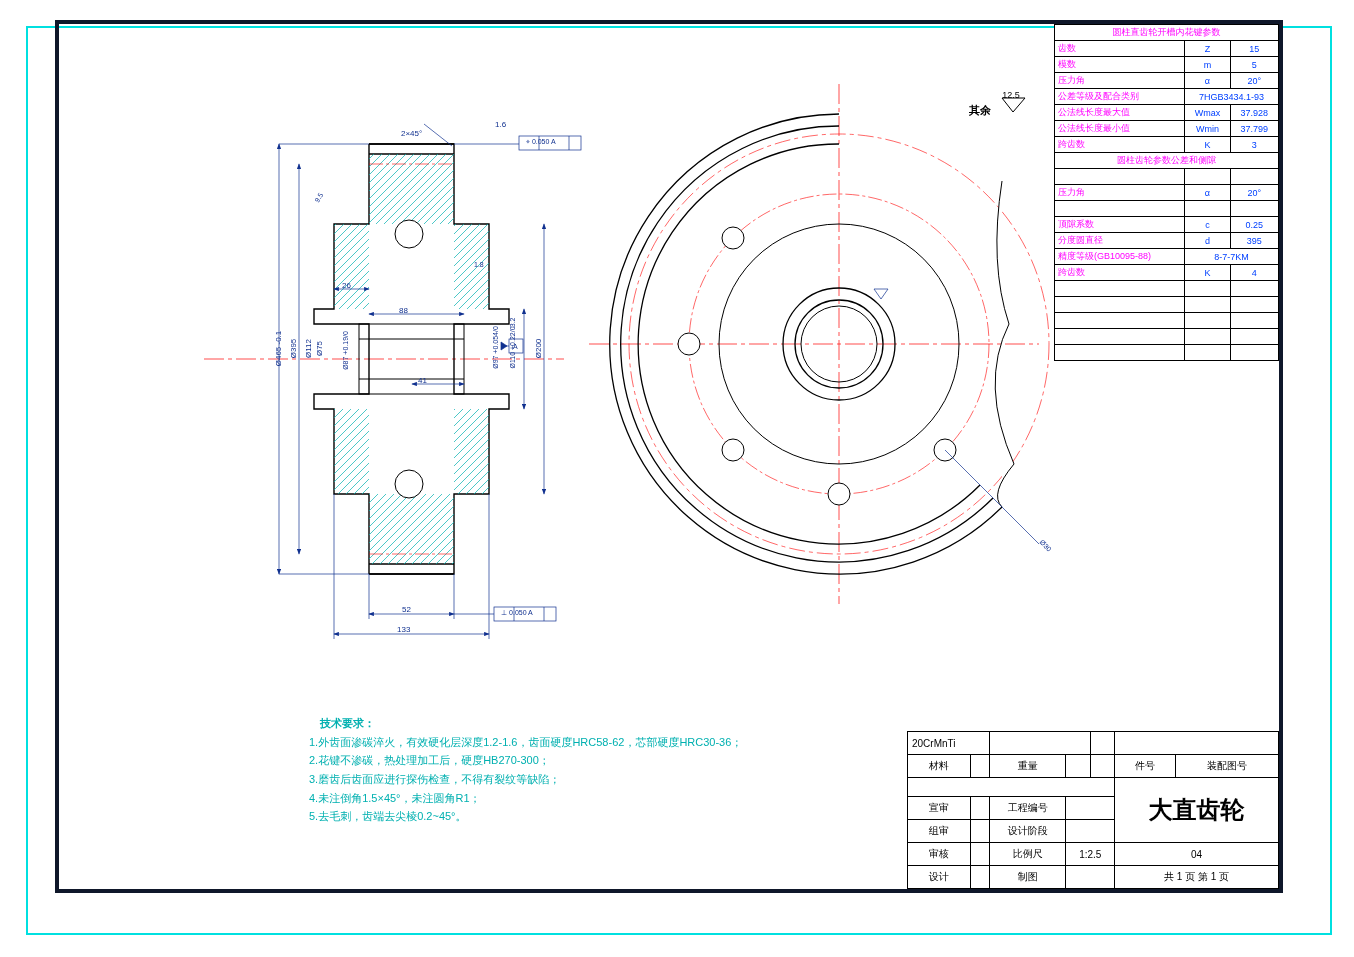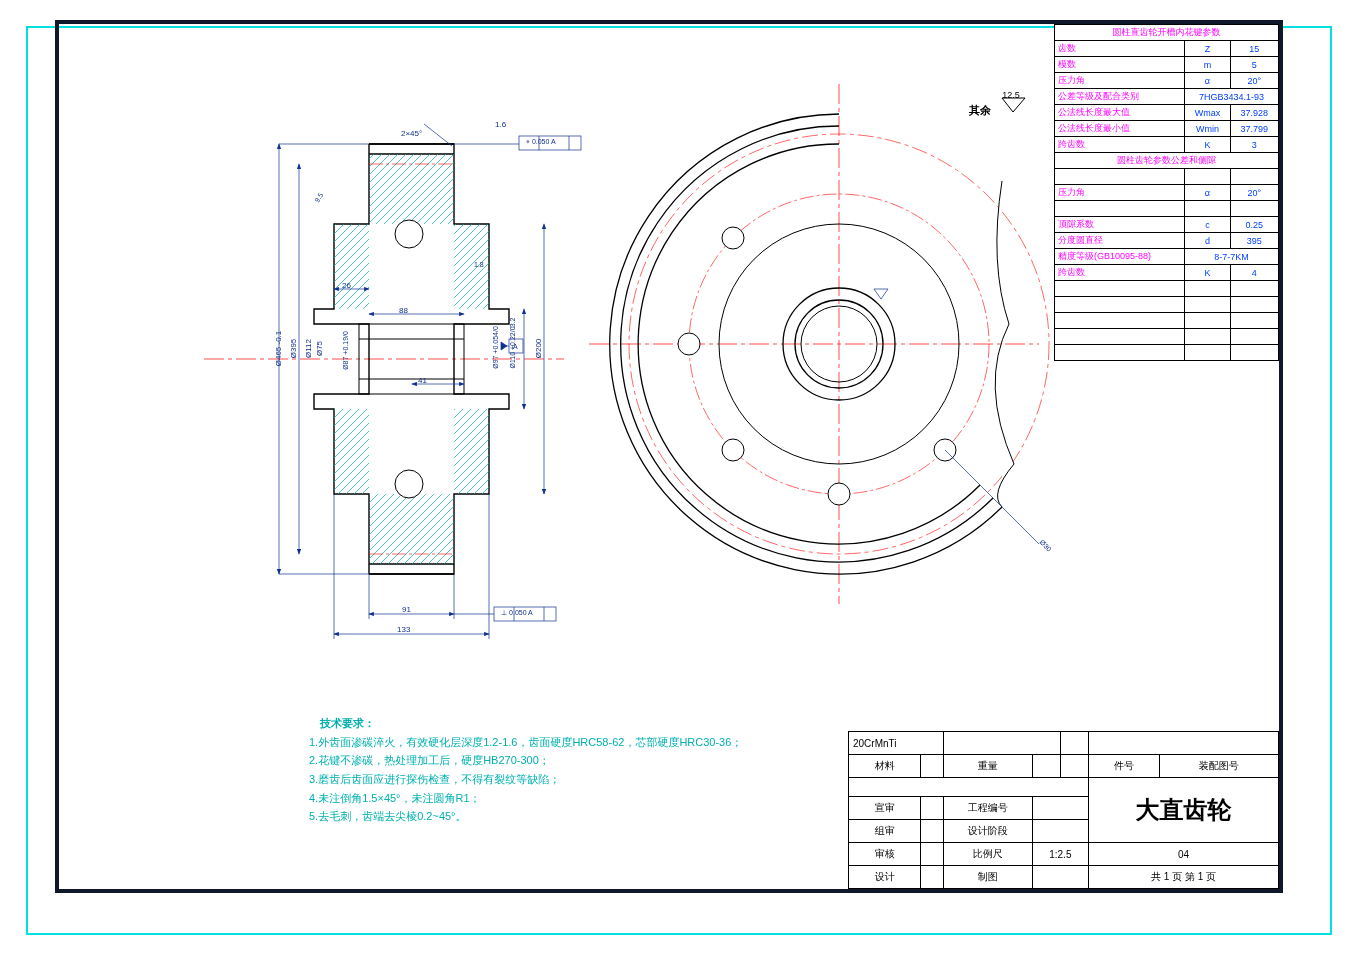--- a/index.html
+++ b/index.html
@@ -52,21 +52,21 @@
   }
   .param-table td.label { text-align: left; color: #ff00ff; }
   .param-table .header-row td { color: #ff00ff; text-align: center; }
   .param-table .sub-header td { color: #ff00ff; text-align: center; }
 
   
   .title-block {
     position: absolute;
     bottom: 0;
     right: 0;
-    width: 431px;
+    width: 372px;
     border-collapse: collapse;
     font-size: 10px;
     color: #000;
     background: #fff;
   }
   .title-block td {
     border: 1px solid #000;
     padding: 2px 4px;
     height: 18px;
     text-align: center;
@@ -364,21 +364,21 @@
   <div class="abs small darkblue" style="left:225px; top:320px; transform:rotate(-90deg);">Ø395</div>
   <div class="abs small darkblue" style="left:470px; top:320px; transform:rotate(-90deg);">Ø200</div>
   <div class="abs small darkblue" style="left:240px; top:320px; transform:rotate(-90deg);">Ø112</div>
   <div class="abs small darkblue" style="left:253px; top:320px; transform:rotate(-90deg);">Ø75</div>
   <div class="abs tiny darkblue" style="left:267px; top:323px; transform:rotate(-90deg);">Ø87 +0.19/0</div>
   <div class="abs tiny darkblue" style="left:415px; top:320px; transform:rotate(-90deg);">Ø97 +0.054/0</div>
   <div class="abs tiny darkblue" style="left:432px; top:320px; transform:rotate(-90deg);">Ø110 +0.22/0</div>
   <div class="abs small darkblue" style="left:340px; top:282px;">88</div>
   <div class="abs small darkblue" style="left:359px; top:352px;">41</div>
   <div class="abs small darkblue" style="left:283px; top:257px;">26</div>
-  <div class="abs small darkblue" style="left:343px; top:581px;">91</div>
+  <div class="abs small darkblue" style="left:343px; top:581px;">52</div>
   <div class="abs small darkblue" style="left:338px; top:601px;">133</div>
   <div class="abs tiny darkblue" style="left:442px; top:585px;">⊥ 0.050 A</div>
   <div class="abs tiny darkblue" style="left:454px; top:319px;">A</div>
   <div class="abs tiny darkblue" style="left:415px; top:237px;">1.8</div>
   <div class="abs tiny darkblue" style="left:255px; top:170px; transform:rotate(-60deg);">9.5</div>
   <div class="abs tiny darkblue" style="left:449px; top:295px; transform:rotate(-90deg);">3.2</div>
   <div class="abs tiny darkblue" style="left:980px; top:518px; transform:rotate(45deg);">Ø30</div>
 
   <div class="tech-notes">
     <div class="title">技术要求：</div>

